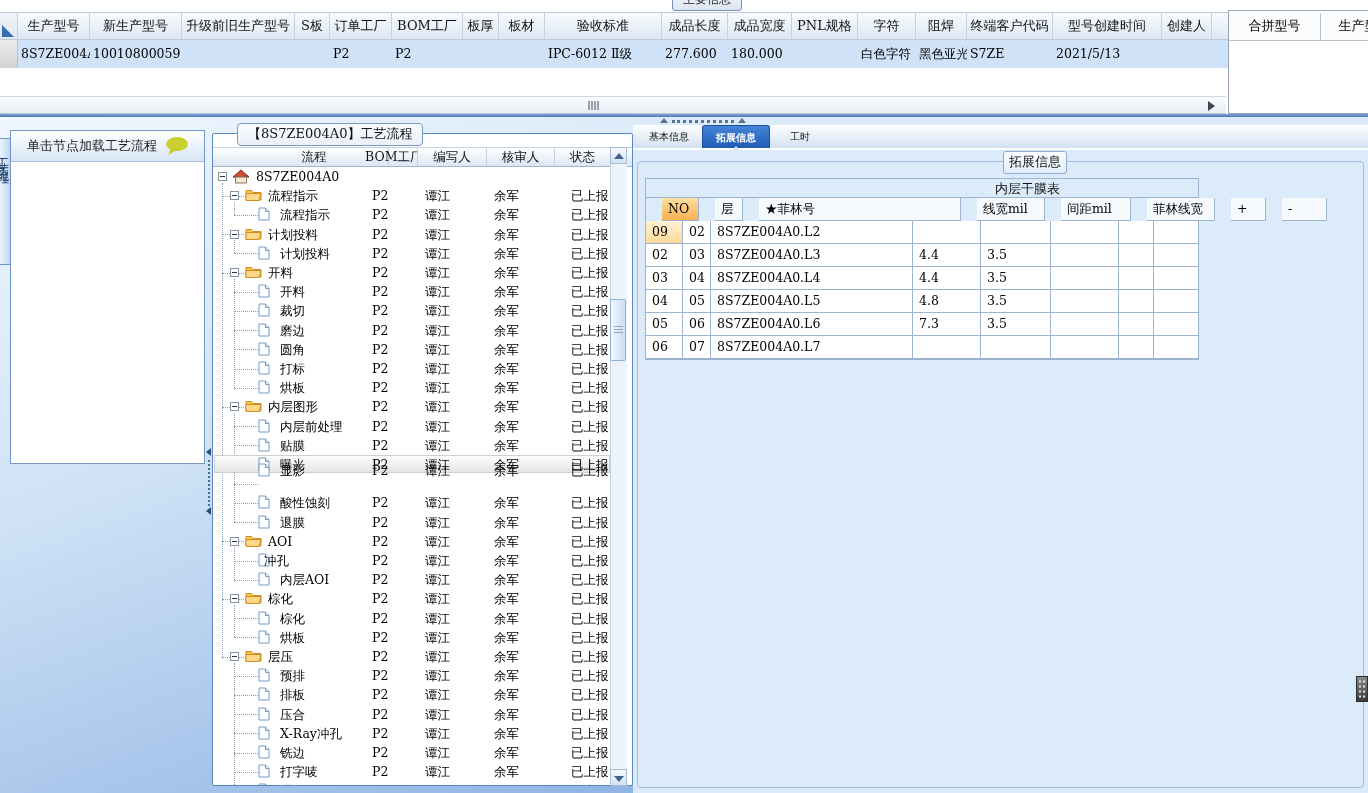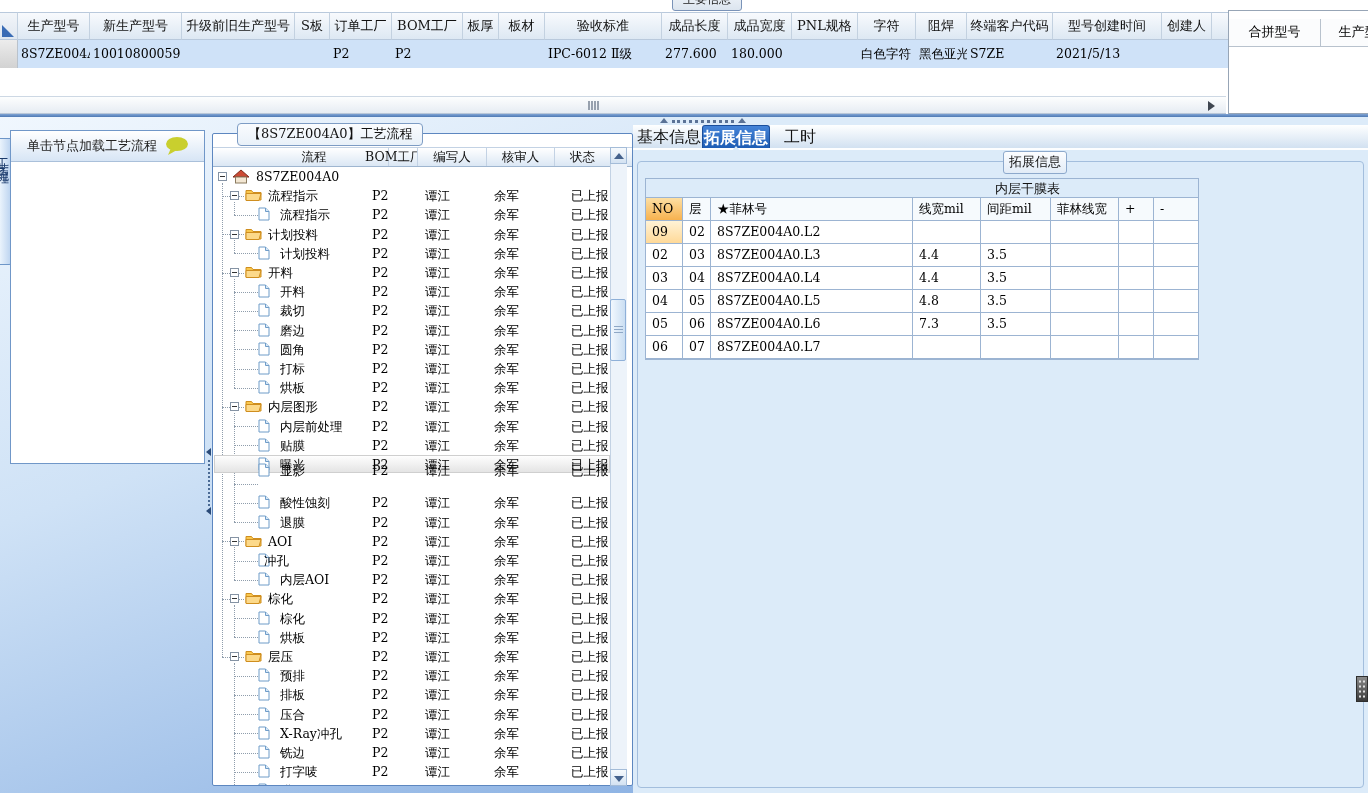--- a/index.html
+++ b/index.html
@@ -17,21 +17,21 @@
     border-right:1px solid #c3d1e0;font-size:13px;color:#111;text-align:center;overflow:hidden;white-space:nowrap;}
   .sel-cell{position:relative;background:linear-gradient(#f2f5f9,#dfe7f0);}
   .tri-corner{position:absolute;left:2px;bottom:2px;width:0;height:0;
     border-bottom:12px solid #3a6cb5;border-right:12px solid transparent;}
   .val-cell{box-sizing:border-box;height:28px;line-height:28px;flex:0 0 auto;background:#cfe2f8;
     font-size:12.5px;color:#000;padding-left:3px;overflow:hidden;white-space:nowrap;}
   .rowsel{box-sizing:border-box;width:18px;height:28px;background:linear-gradient(#ececec,#d2d2d2);
     border-right:1px solid #b9c2cc;flex:0 0 auto;}
   #overlay{position:absolute;left:1228px;top:10px;width:140px;height:102px;background:#fff;
     border:1px solid #97a5b6;z-index:5;overflow:hidden;}
-  #overlay .ohead{display:flex;margin-top:8px;}
+  #overlay .ohead{display:flex;margin-top:2px;}
   .ocell{box-sizing:border-box;height:28px;line-height:26px;flex:0 0 auto;background:#fbfcfd;
     border-bottom:1px solid #b8c2cd;border-right:1px solid #b8c2cd;font-size:13px;text-align:center;
     overflow:hidden;white-space:nowrap;}
   
   #h-scroll{position:absolute;left:0;top:96px;width:1226px;height:18px;
     background:linear-gradient(#fdfefe,#e6ecf3);border-top:1px solid #cdd8e4;border-bottom:1px solid #b9c7d8;box-sizing:border-box;}
   .gripbar{position:absolute;top:4px;width:2px;height:9px;background:#97a1ae;}
   #hs-arrow{position:absolute;left:1208px;top:4px;width:0;height:0;
     border-left:7px solid #3f4650;border-top:5px solid transparent;border-bottom:5px solid transparent;}
   #sep{position:absolute;left:0;top:114px;width:1368px;height:3px;background:linear-gradient(#7fa3d4,#4d79b4);}
@@ -83,38 +83,38 @@
     background:linear-gradient(90deg,#f2f8fe,#cadef2);border:1px solid #8fb0d8;border-radius:2px;}
   #sb-thumb i{position:absolute;left:3px;width:9px;height:1px;background:#8fa8c6;}
   
   #rightp{position:absolute;left:633px;top:0;width:735px;height:676px;}
   #rp-grip{position:absolute;left:27px;top:1px;width:86px;height:6px;}
   .gtri{position:absolute;top:0;width:0;height:0;border-bottom:5px solid #5a7296;
     border-left:4px solid transparent;border-right:4px solid transparent;}
   #rp-grip .gdots{position:absolute;left:12px;right:12px;top:2px;height:0;border-top:3px dotted #5a7296;}
   #rtabs{position:absolute;left:0;top:8px;width:735px;height:23px;
     background:linear-gradient(#feffff,#d2e1f1);border-bottom:2px solid #fdfeff;box-sizing:content-box;}
-  .rtab{position:absolute;top:0;height:23px;line-height:23px;text-align:center;font-size:16px;color:#111;cursor:default;}
+  .rtab{position:absolute;top:0;height:23px;line-height:23px;text-align:center;font-size:10px;color:#111;cursor:default;}
   .rtab.active{background:linear-gradient(#4584d8,#1d5cb4);color:#fff;font-weight:bold;
     border:1px solid #1a4e9c;border-bottom:none;border-radius:3px 3px 0 0;box-sizing:border-box;}
   #tab-notch{position:absolute;top:29px;width:0;height:0;z-index:3;
     border-left:5px solid transparent;border-right:5px solid transparent;border-bottom:6px solid #dcebf9;}
   #gbox{position:absolute;left:4px;top:44px;width:727px;height:627px;border:1px solid #a3bedd;border-radius:4px;box-sizing:border-box;}
   #gbox-legend{position:absolute;left:370px;top:34px;width:62px;height:21px;line-height:19px;z-index:2;
     background:linear-gradient(#fcfdff,#e2ecf7);border:1px solid #8da9cc;border-radius:3px;
     text-align:center;font-size:13px;color:#111;}
   #film{position:absolute;left:12px;top:61px;width:554px;}
   #film-title{position:relative;height:19px;border:1px solid #9cb4d2;border-bottom:none;box-sizing:border-box;}
   #film-title span{position:absolute;left:210px;width:343px;text-align:center;line-height:20px;font-size:13px;color:#111;}
   #film-grid{border:1px solid #9cb4d2;}
   .frow{display:flex;}
   .fc{box-sizing:border-box;height:23px;line-height:22px;flex:0 0 auto;background:#fff;
     border-right:1px solid #9cb4d2;border-bottom:1px solid #9cb4d2;font-size:12.5px;
     padding-left:6px;overflow:hidden;white-space:nowrap;}
-  .fh{background:#f6fafd;}
+  .fh{background:#f6fafd;margin-left:16px;}
   .no-hdr{background:linear-gradient(#fddfa3,#f7b24f);}
   .no-sel{background:linear-gradient(#fff3d6,#ffd998);}
   #right-grip{position:absolute;left:723px;top:559px;width:12px;height:26px;
     background:linear-gradient(#8a8a8a,#3a3a3a);border:1px solid #2e2e2e;box-sizing:border-box;}
   #right-grip i{position:absolute;left:1px;top:2px;right:1px;bottom:2px;display:block;
     background-image:radial-gradient(#e0e0e0 0.8px,transparent 1.1px);background-size:4px 5px;}
 </style>
 </head>
 <body>
 

